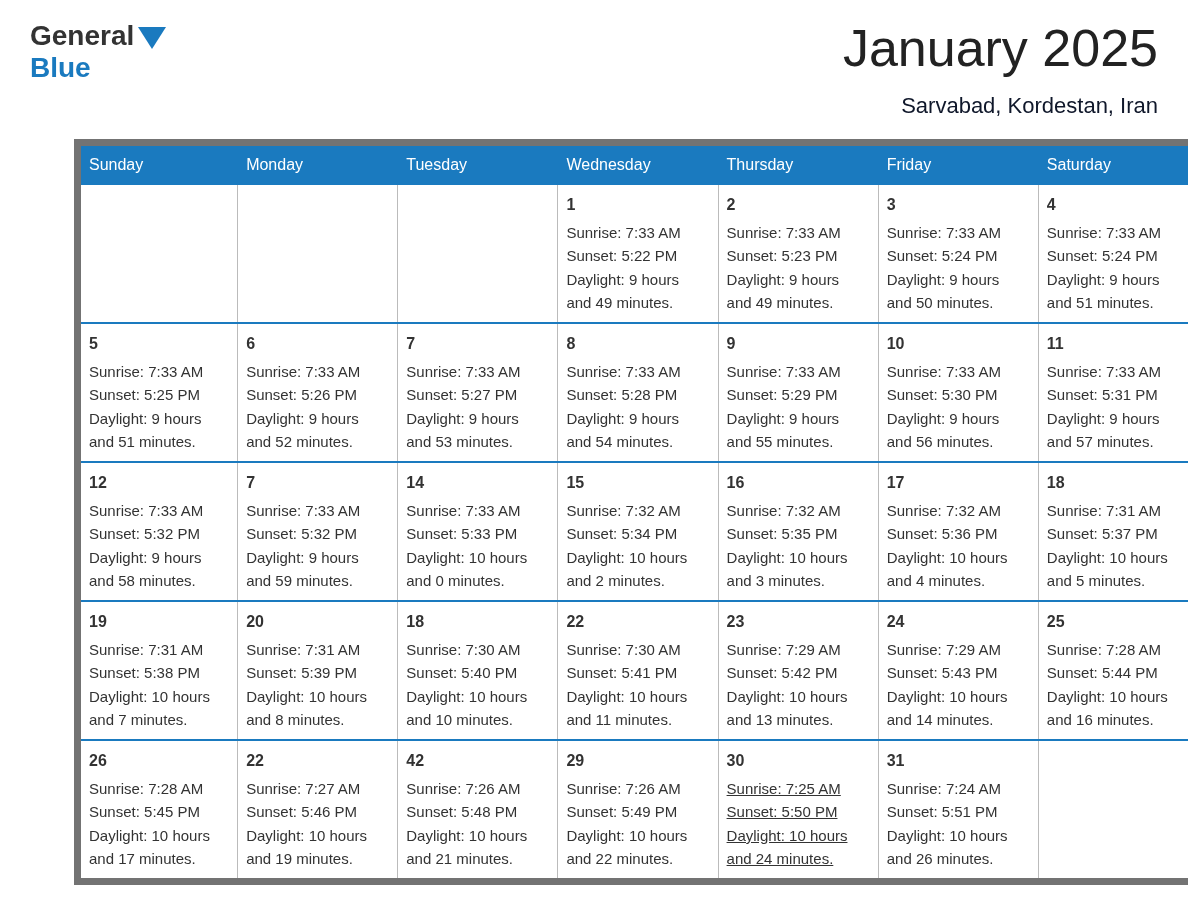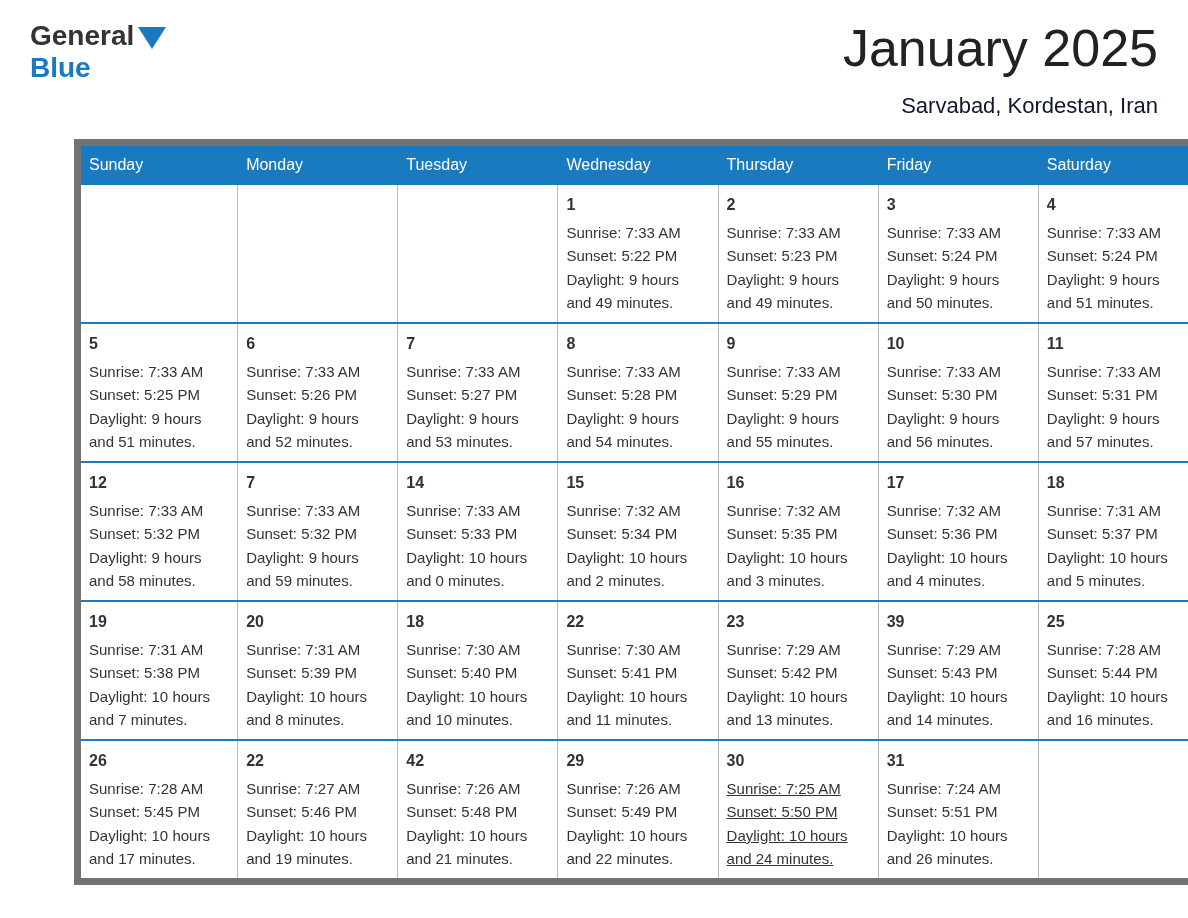--- a/index.html
+++ b/index.html
@@ -296,21 +296,21 @@
 and 11 minutes.</div>
         </td>
         <td>
           <span class="day-num">23</span>
           <div class="day-info" style="white-space: pre-line;">Sunrise: 7:29 AM
 Sunset: 5:42 PM
 Daylight: 10 hours
 and 13 minutes.</div>
         </td>
         <td>
-          <span class="day-num">39</span>
+          <span class="day-num">24</span>
           <div class="day-info" style="white-space: pre-line;">Sunrise: 7:29 AM
 Sunset: 5:43 PM
 Daylight: 10 hours
 and 14 minutes.</div>
         </td>
         <td>
           <span class="day-num">25</span>
           <div class="day-info" style="white-space: pre-line;">Sunrise: 7:28 AM
 Sunset: 5:44 PM
 Daylight: 10 hours

